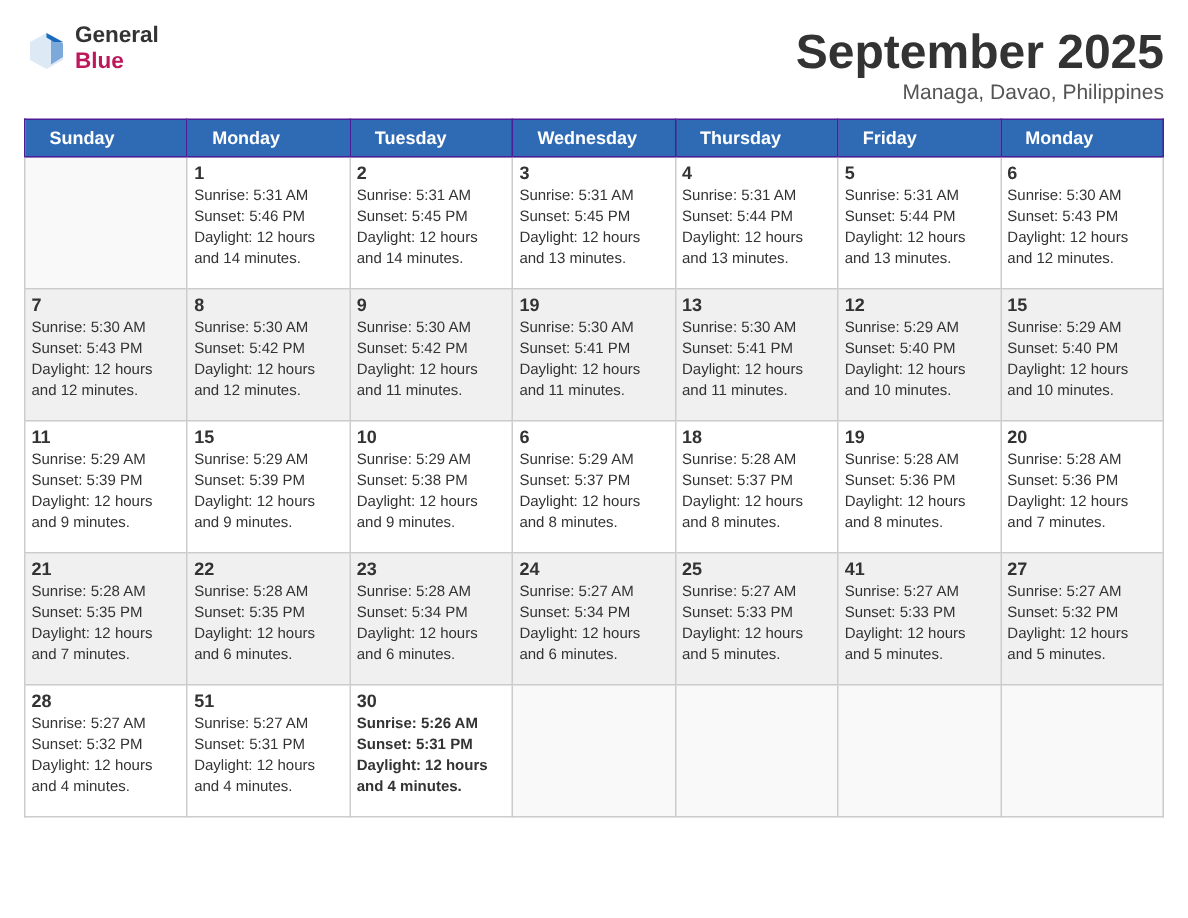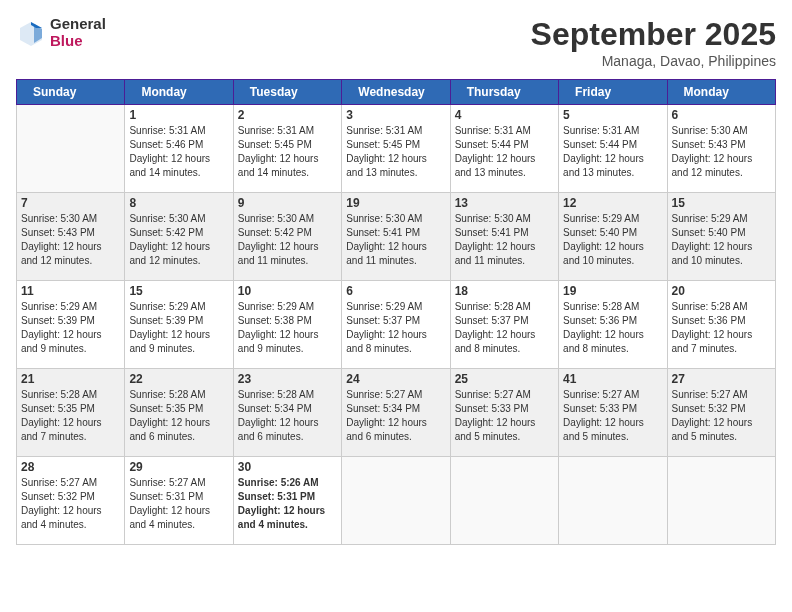--- a/index.html
+++ b/index.html
@@ -339,21 +339,21 @@
         </tr>
         <tr>
           <td>
             <span class="day-num">28</span>
             <div class="day-info" style="white-space: pre-line;">Sunrise: 5:27 AM
 Sunset: 5:32 PM
 Daylight: 12 hours
 and 4 minutes.</div>
           </td>
           <td>
-            <span class="day-num">29</span>
+            <span class="day-num">51</span>
             <div class="day-info" style="white-space: pre-line;">Sunrise: 5:27 AM
 Sunset: 5:31 PM
 Daylight: 12 hours
 and 4 minutes.</div>
           </td>
           <td>
             <span class="day-num">30</span>
             <div class="day-info" style="white-space: pre-line; font-weight: bold;">Sunrise: 5:26 AM
 Sunset: 5:31 PM
 Daylight: 12 hours

